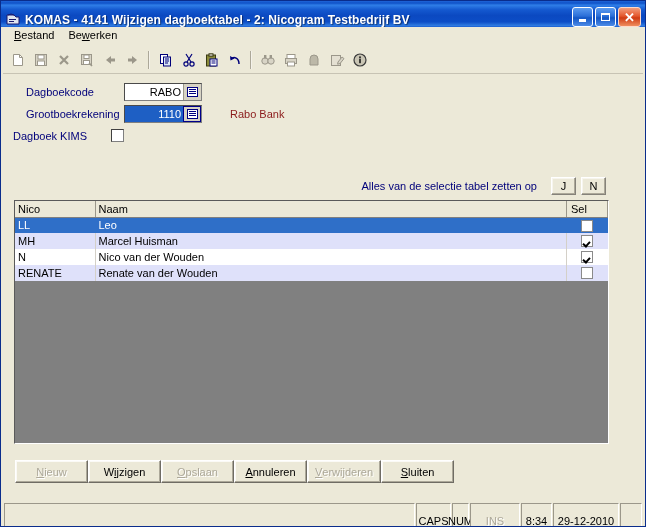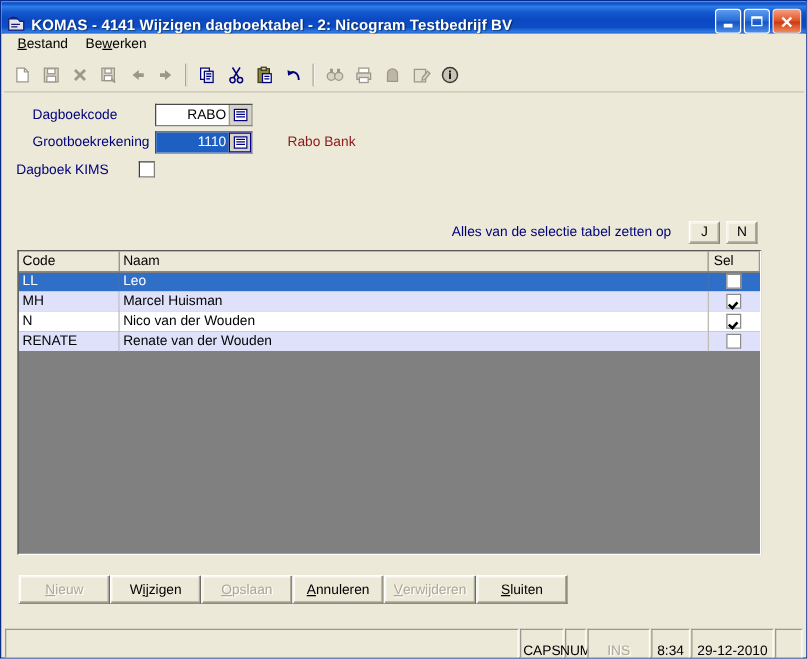--- a/index.html
+++ b/index.html
@@ -582,21 +582,21 @@
 
   <div class="grid-outer">
     <table class="grid-table">
       <colgroup>
         <col style="width:80px">
         <col>
         <col style="width:41px">
       </colgroup>
       <thead>
         <tr>
-          <th>Code</th>
+          <th>Nico</th>
           <th>Naam</th>
           <th class="sel-col">Sel</th>
         </tr>
       </thead>
       <tbody>
         <tr class="odd selected">
           <td>LL</td>
           <td>Leo</td>
           <td class="sel-cell"><span class="cell-chk"></span></td>
         </tr>

